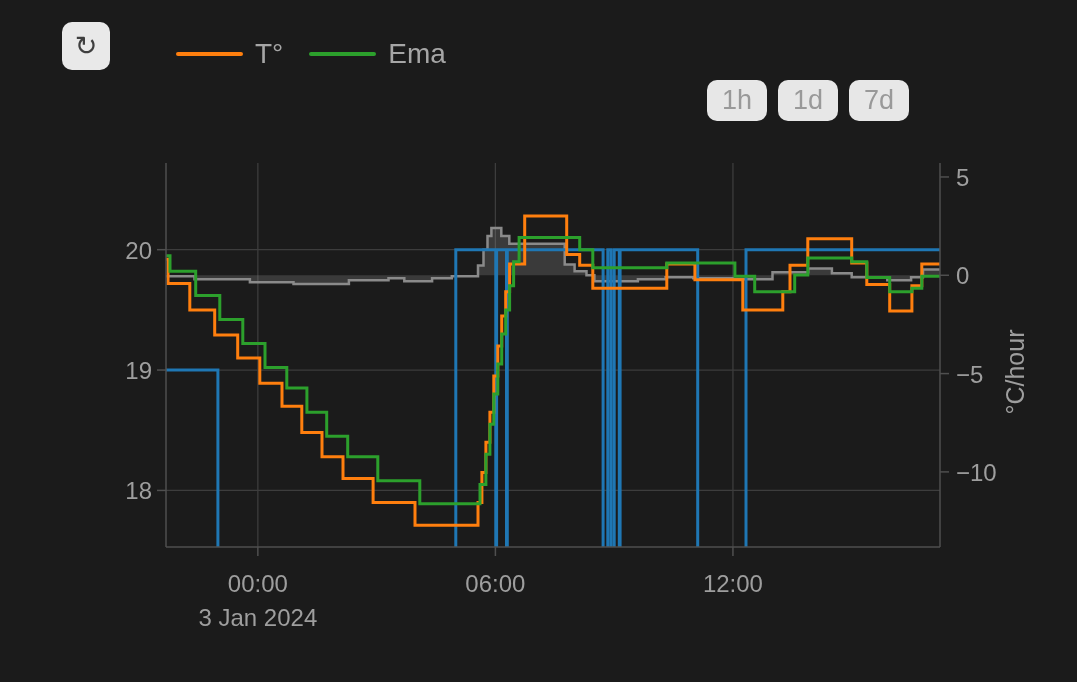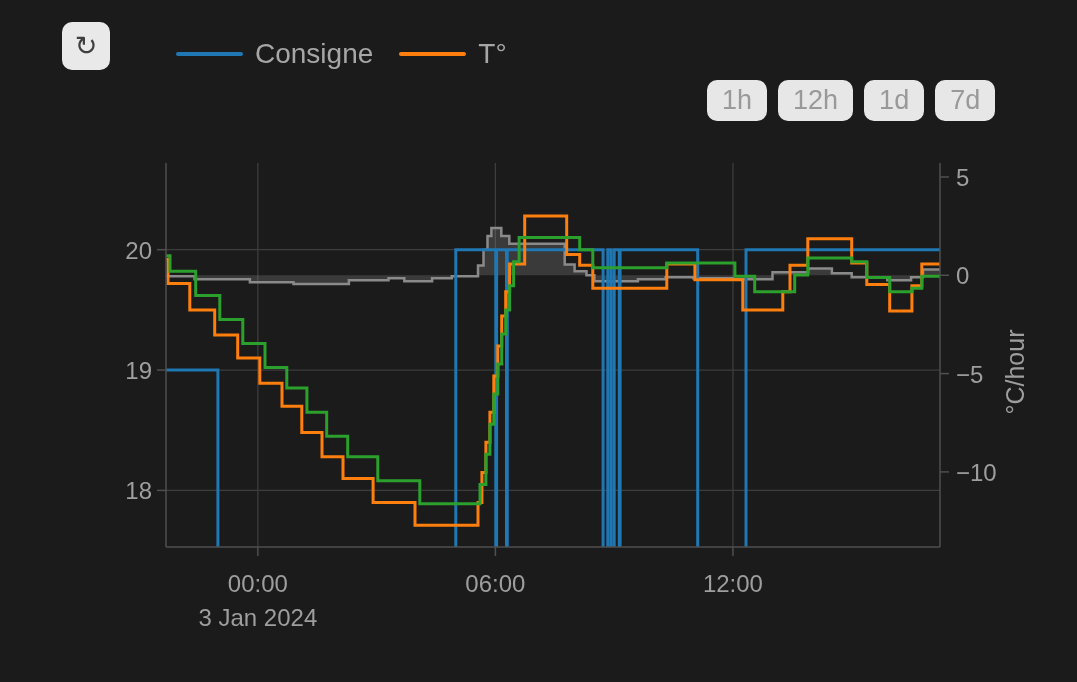--- a/index.html
+++ b/index.html
@@ -75,27 +75,26 @@
         <text x="956" y="382.5806451612903" text-anchor="start">−5</text>
         <text x="956" y="480.8909370199693" text-anchor="start">−10</text>
         <text x="1024" y="372" text-anchor="middle" font-size="25" transform="rotate(-90 1024 372)">°C/hour</text>
       </g>
     </svg>
   <button class="refresh-btn">
     <span>↻</span>
   </button>
   <div class="legend" id="legend">
       <div class="legend-item">
-        <div class="legend-swatch-line" style="background: rgb(31, 119, 180);"></div>
-        <span class="legend-label">Consigne</span>
+        <div class="legend-swatch-line" style="background: rgb(255, 127, 14);"></div>
+        <span class="legend-label">T°</span>
       </div>
       <div class="legend-item">
-        <div class="legend-swatch-line" style="background: rgb(255, 127, 14);"></div>
-        <span class="legend-label">T°</span>
+        <div class="legend-swatch-line" style="background: rgb(44, 160, 44);"></div>
+        <span class="legend-label">Ema</span>
       </div>
     </div>
   <div class="range-buttons" id="rangebtns">
       <button class="range-btn">1h</button>
-      <button class="range-btn">12h</button>
       <button class="range-btn">1d</button>
       <button class="range-btn">7d</button>
     </div>
 </div>
 
 </body></html>

